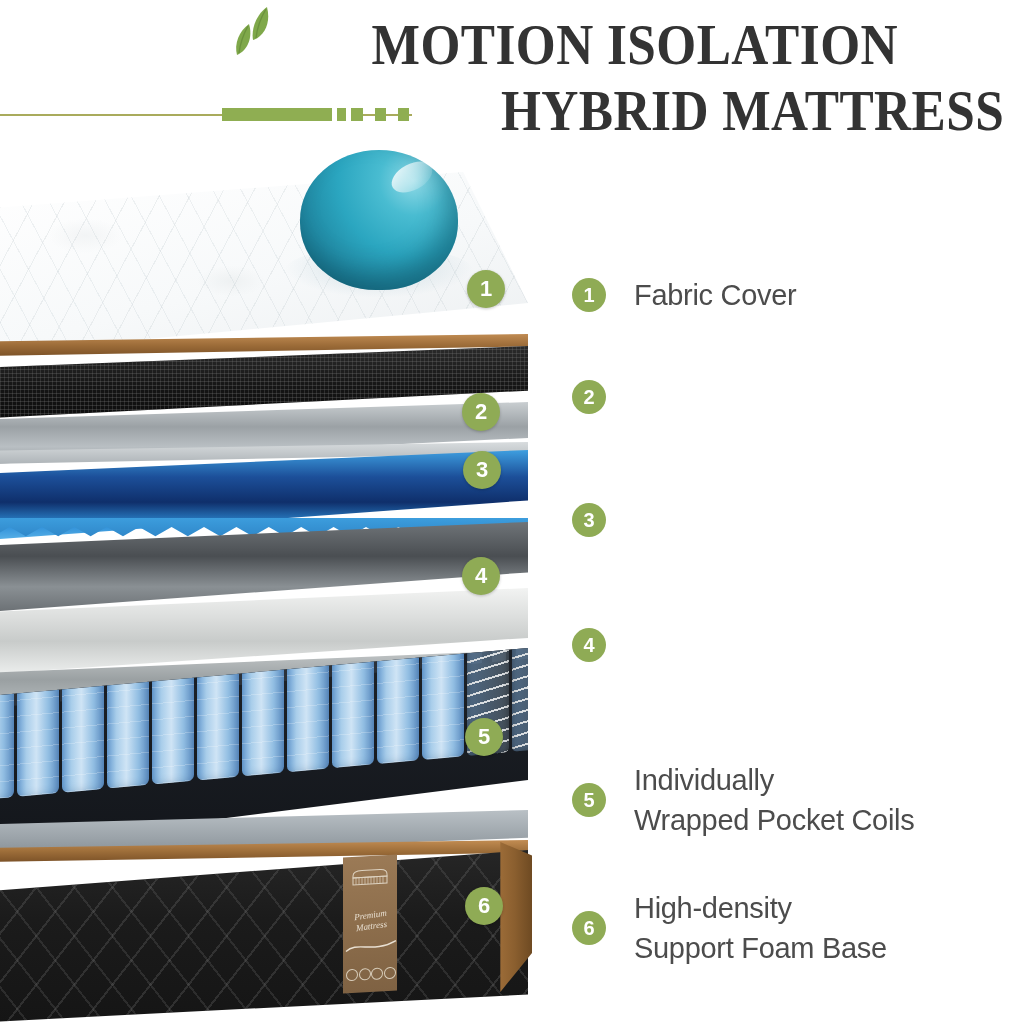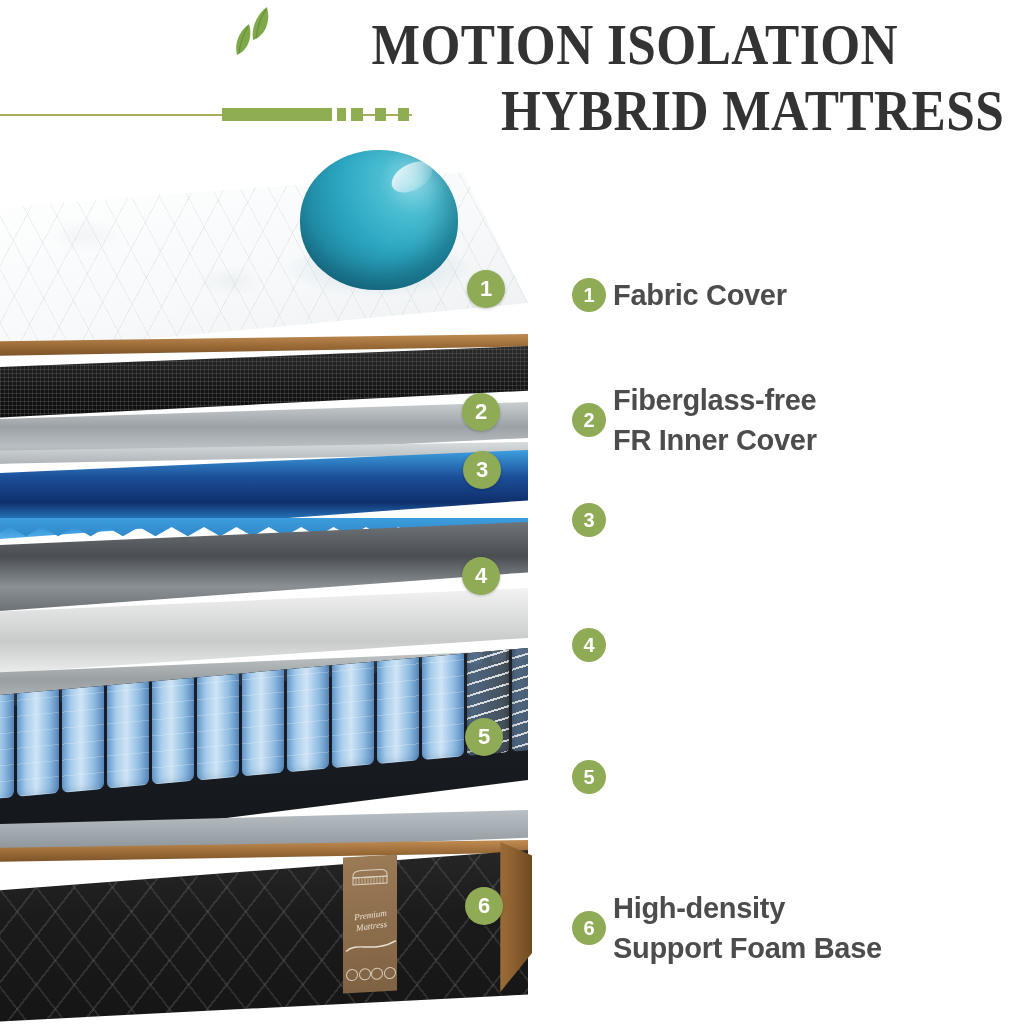--- a/index.html
+++ b/index.html
@@ -42,24 +42,24 @@
   .legend{position:absolute;left:572px;top:250px;width:452px;}
   .legend-row{position:absolute;display:flex;align-items:center;}
   .legend-badge{
     width:34px;height:34px;border-radius:50%;
     background:#8fab55;color:#ffffff;
     display:flex;align-items:center;justify-content:center;
     font-size:20px;font-weight:bold;flex:0 0 auto;
     font-family:"Liberation Sans",sans-serif;
   }
   .legend-text{
-    margin-left:7px;color:#4c4c4c;
+    margin-left:28px;color:#4c4c4c;
     font-size:29px;line-height:40px;
     font-family:"Liberation Sans",sans-serif;
-    font-weight:bold;letter-spacing:-0.3px;
+    font-weight:normal;letter-spacing:-0.3px;
     white-space:pre-line;
   }
 
   
   .stack{position:absolute;left:-12px;top:150px;width:560px;height:874px;}
 
   
   .l1-top{
     position:absolute;left:0;top:22px;width:540px;height:182px;
     background:
@@ -385,31 +385,31 @@
       <div class="badge" style="left: 465px; top: 887px;">6</div>
     </div>
 
   <div class="legend" id="legend">
       <div class="legend-row" style="top: 25px;">
         <div class="legend-badge">1</div>
         <div class="legend-text">Fabric Cover</div>
       </div>
       <div class="legend-row" style="top: 130px;">
         <div class="legend-badge">2</div>
-        <div class="legend-text">Fiberglass-free
-FR Inner Cover</div>
       </div>
       <div class="legend-row" style="top: 253px;">
         <div class="legend-badge">3</div>
       </div>
       <div class="legend-row" style="top: 378px;">
         <div class="legend-badge">4</div>
       </div>
       <div class="legend-row" style="top: 510px;">
         <div class="legend-badge">5</div>
+        <div class="legend-text">Individually
+Wrapped Pocket Coils</div>
       </div>
       <div class="legend-row" style="top: 638px;">
         <div class="legend-badge">6</div>
         <div class="legend-text">High-density
 Support Foam Base</div>
       </div>
     </div>
 
 </div>
 

